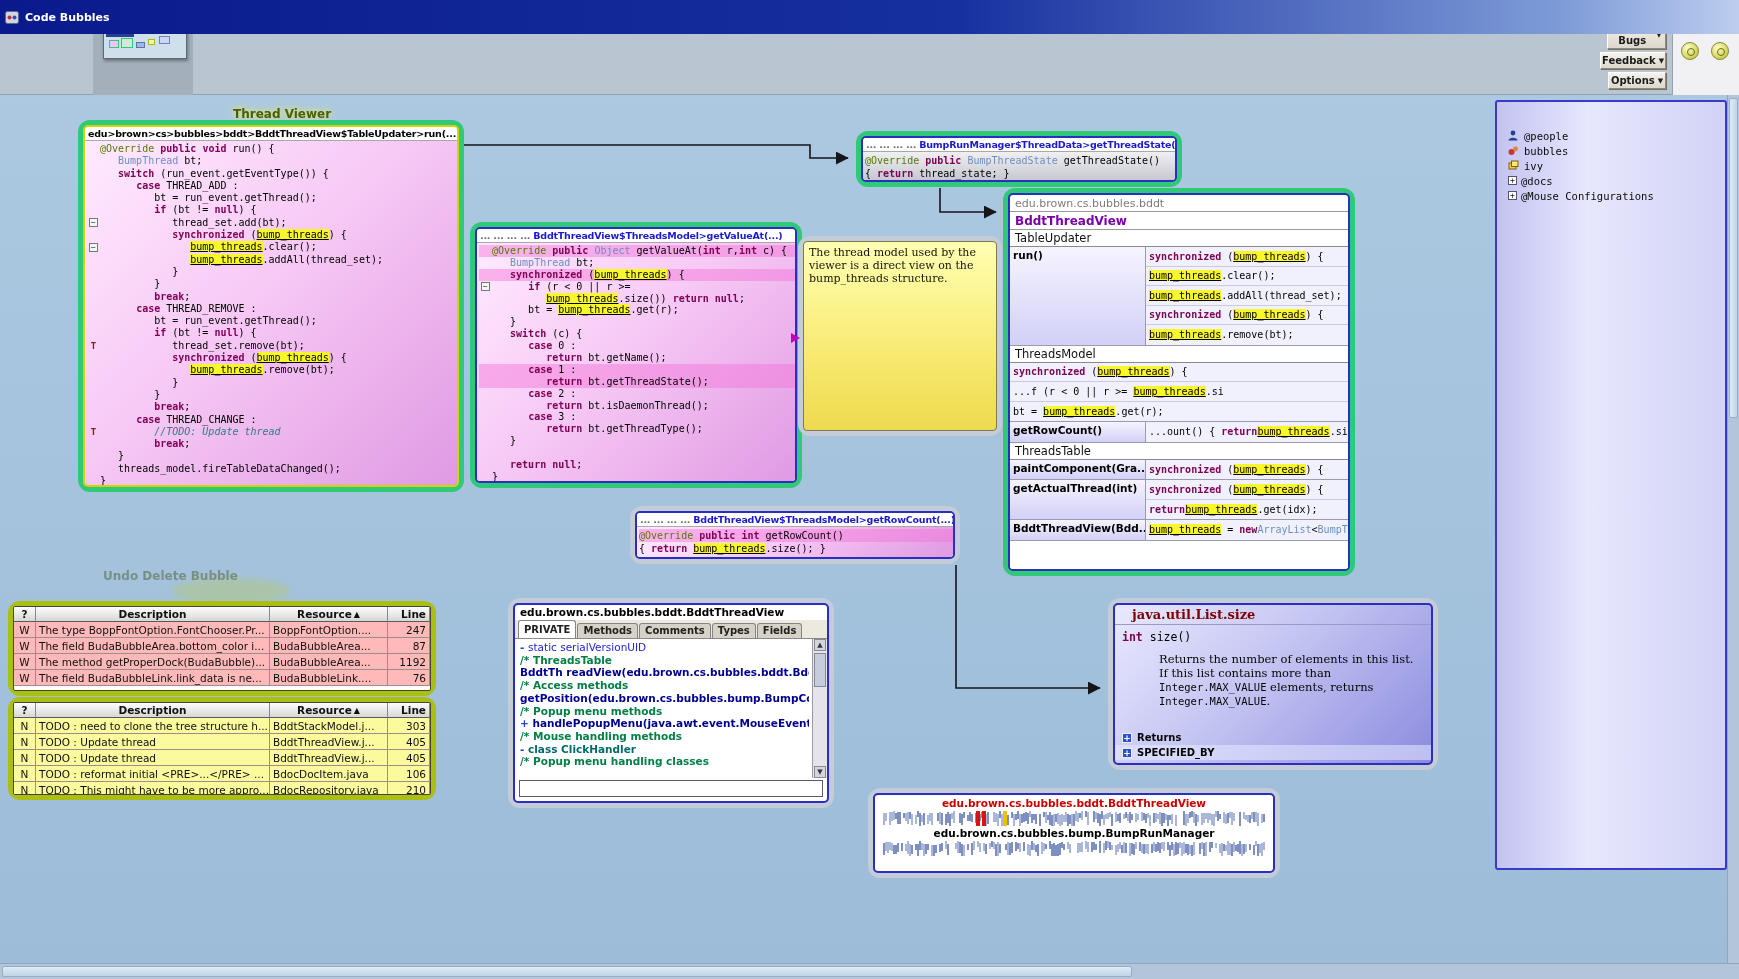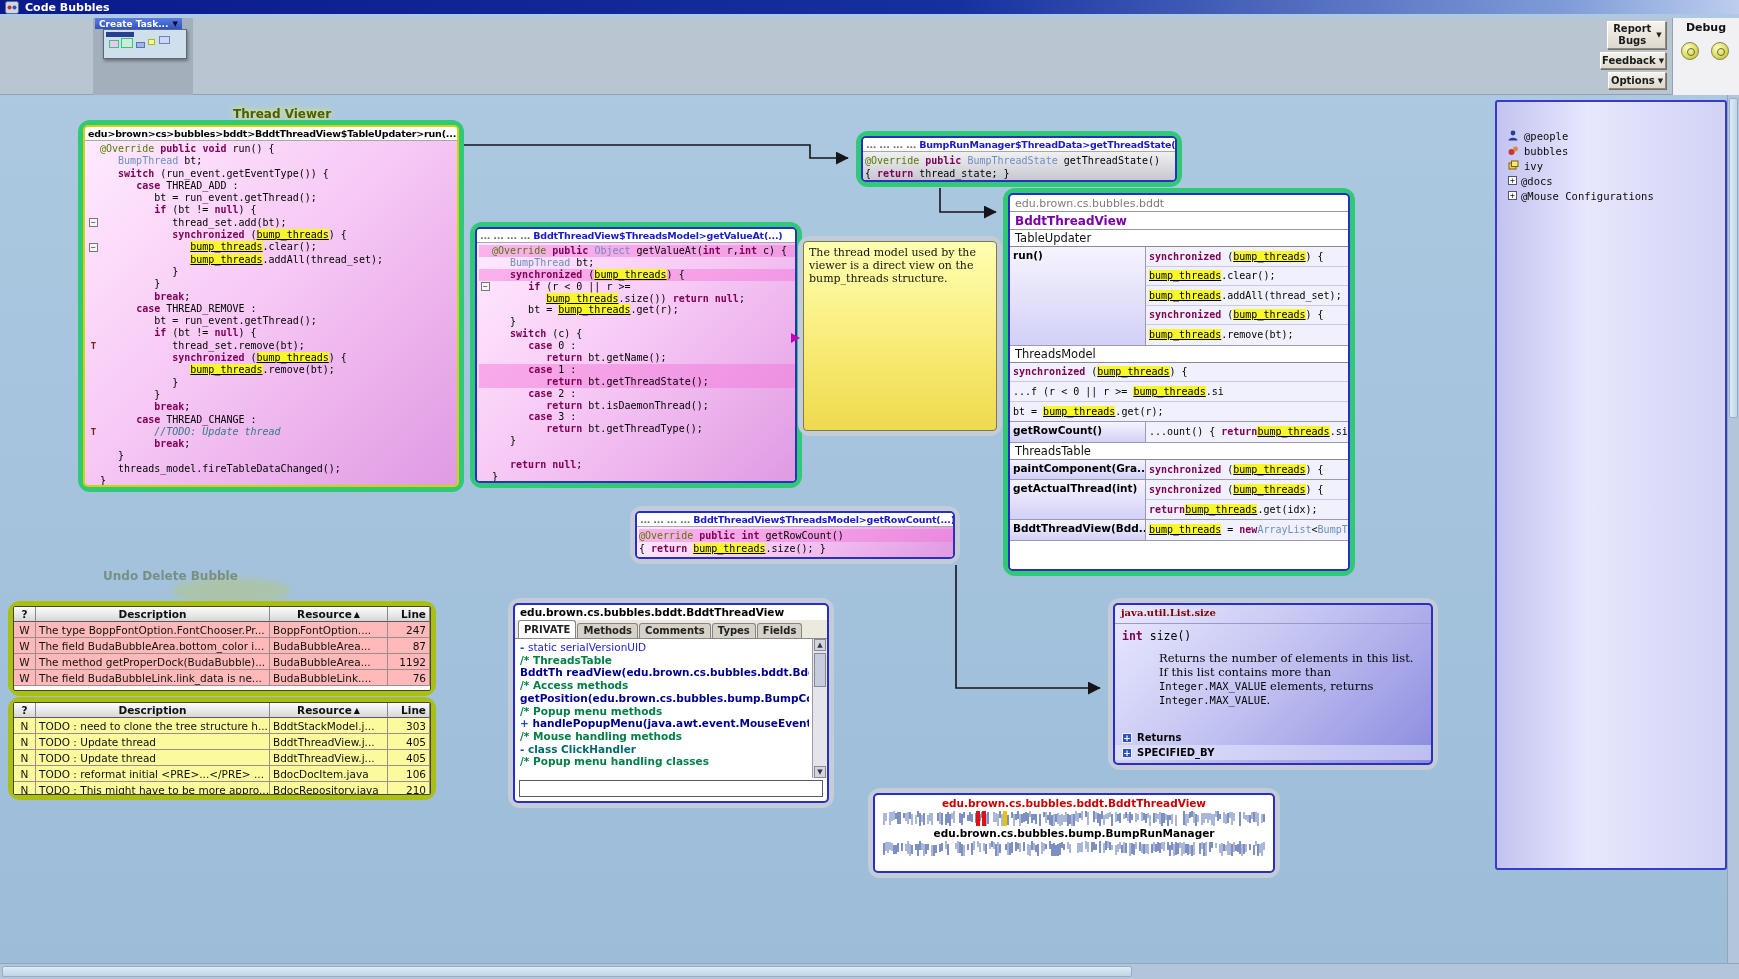--- a/index.html
+++ b/index.html
@@ -1,21 +1,21 @@
 <!DOCTYPE html>
 <html><head>
 <meta charset="utf-8">
 <style>
   *{margin:0;padding:0;box-sizing:border-box}
   html,body{width:1739px;height:979px;overflow:hidden}
   body{font-family:"DejaVu Sans","Liberation Sans",sans-serif;background:#9fbeda;position:relative}
   .screen{position:absolute;inset:0;overflow:hidden;background:linear-gradient(180deg,#aecae2 0%,#9cbcd8 100%)}
 
   
-  .titlebar{position:absolute;left:0;top:0;width:100%;height:14px;z-index:6;
+  .titlebar{position:absolute;left:0;top:0;width:100%;height:34px;z-index:6;
     background:linear-gradient(90deg,#0a1a8c 0%,#16309f 55%,#7f9cd8 90%,#bccdee 100%);
     display:flex;align-items:center;gap:6px;padding:0 5px}
   .title-text{color:#fff;font-weight:bold;font-size:11px}
   .chrome{position:absolute;left:0;top:18px;width:100%;height:77px;background:#b9c6d2;border-bottom:1px solid #8fa2b2;z-index:5}
   .overview-shadow{position:absolute;left:93px;top:0;width:100px;height:77px;background:#a3afbb}
   .create-task{position:absolute;left:95px;top:0;height:11px;padding:0 4px;display:flex;align-items:center;gap:4px;
     background:linear-gradient(180deg,#5b7ce0,#3053c6);color:#fff;font-size:9px;font-weight:bold;cursor:pointer}
   .create-task .caret{color:#0a0a20;font-size:7px}
   .overview-map{position:absolute;left:103px;top:11px;width:84px;height:30px;background:#cfe0ec;border:1px solid #5a6a7a;box-shadow:1px 2px 3px rgba(0,0,0,.35)}
   .toolbtn{position:absolute;background:linear-gradient(180deg,#f6f3ec,#ddd8cd);border:1px solid #8f8a7e;border-top-color:#fff;border-left-color:#fff;
@@ -121,22 +121,22 @@
   .cbi.method{color:#00008f;font-weight:bold}
   .cbi.klass{color:#006b6b;font-weight:bold}
   .cbpfx{color:#2244cc;font-weight:bold}
   .cb-scroll{position:absolute;right:0;top:0;bottom:0;width:15px;background:#e4e4ea;border-left:1px solid #9a9aa6}
   .cb-sbtn{position:absolute;left:1px;width:12px;height:12px;background:#d4d4dc;border:1px solid #8a8a96;font-size:7px;text-align:center;line-height:11px;color:#334}
   .cb-thumb{position:absolute;left:1px;top:14px;width:12px;height:34px;background:#c4ccdd;border:1px solid #8a8a96}
   .cb-input{flex:0 0 17px;margin:2px 4px 4px;border:1px solid #5a5a5a;background:#fff;font-size:10px;padding:0 3px;font-family:inherit}
 
   
   .jd{background:linear-gradient(135deg,#e9e9ff 0%,#c4c4f2 45%,#8b8bdf 100%)}
-  .jd-title{flex:0 0 19px;font-family:"DejaVu Serif","Liberation Serif",serif;font-weight:bold;color:#7d0000;font-size:10px;
-    padding:2px 6px;border-bottom:1px solid #9a9ac8}
+  .jd-title{flex:0 0 19px;font-family:"DejaVu Serif","Liberation Serif",serif;font-weight:bold;color:#7d0000;font-size:13px;
+    padding:2px 17px;border-bottom:1px solid #9a9ac8}
   .jd-sig{font-family:"DejaVu Sans Mono","Liberation Mono",monospace;font-size:11.5px;padding:5px 7px 1px;color:#000}
   .jd-sig .rt{color:#7f0055;font-weight:bold}
   .jd-sig .nm{font-weight:normal}
   .jd-desc{font-family:"DejaVu Serif","Liberation Serif",serif;font-size:11.5px;margin:7px 12px 4px 44px;line-height:14px;color:#050505}
   .jd-desc .mono{font-family:"DejaVu Sans Mono","Liberation Mono",monospace;font-size:10.5px}
   .jd-exp{margin-top:auto;padding-bottom:3px}
   .jdrow{display:flex;align-items:center;gap:5px;height:15px;padding-left:7px;font-size:10px;font-weight:bold;color:#060606;cursor:pointer}
   .jdrow.hl{background:rgba(230,233,255,.55)}
   .jdplus{flex:0 0 10px;width:10px;height:10px;background:#2a50c8;color:#fff;font-size:9px;line-height:9px;text-align:center;border:1px solid #eee;font-weight:bold}
 

